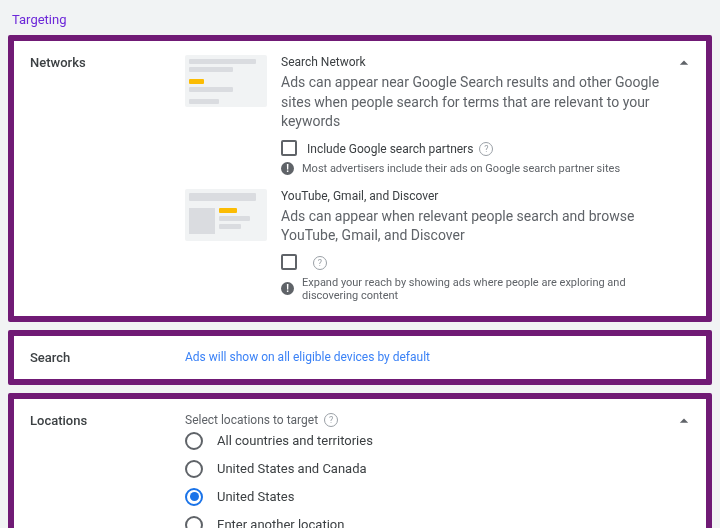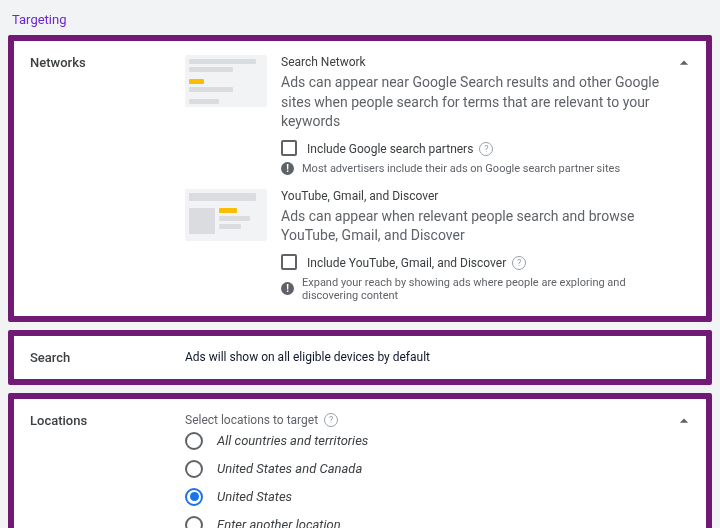--- a/index.html
+++ b/index.html
@@ -113,35 +113,34 @@
   border-radius: 50%;
   color: #fff;
   display: inline-flex;
   align-items: center;
   justify-content: center;
   font-size: 10px;
   font-weight: 700;
   margin-right: 8px;
   flex-shrink: 0;
 }
-.muted { color: #0f172a; font-size: 12px; }
+.muted { color: #3b82f6; font-size: 12px; }
 .prompt-row {
   display: flex;
   align-items: center;
   color: #5f6368;
   font-size: 12px;
 }
 .radio-row {
   display: flex;
   align-items: center;
   font-size: 13px;
   color: #3c4043;
   padding: 5px 0;
   cursor: pointer;
-  font-style: italic;
 }
 .radio {
   width: 18px;
   height: 18px;
   border: 2px solid #5f6368;
   border-radius: 50%;
   margin-right: 14px;
   display: flex;
   align-items: center;
   justify-content: center;
@@ -213,21 +212,20 @@
               <div class="bar orange" style="width:40%"></div>
               <div class="bar med" style="width:70%"></div>
               <div class="bar med" style="width:50%"></div>
             </div>
           </div>
           <div class="net-content">
             <div class="net-title">YouTube, Gmail, and Discover</div>
             <div class="net-desc">Ads can appear when relevant people search and browse YouTube, Gmail, and Discover</div>
             <div class="checkbox-row">
               <span class="checkbox"></span>
-              <span>Include YouTube, Gmail, and Discover</span>
               <span class="help-icon">?</span>
             </div>
             <div class="info-row">
               <span class="info-icon">!</span>
               <span>Expand your reach by showing ads where people are exploring and discovering content</span>
             </div>
           </div>
         </div>
       </div>
     </div>

